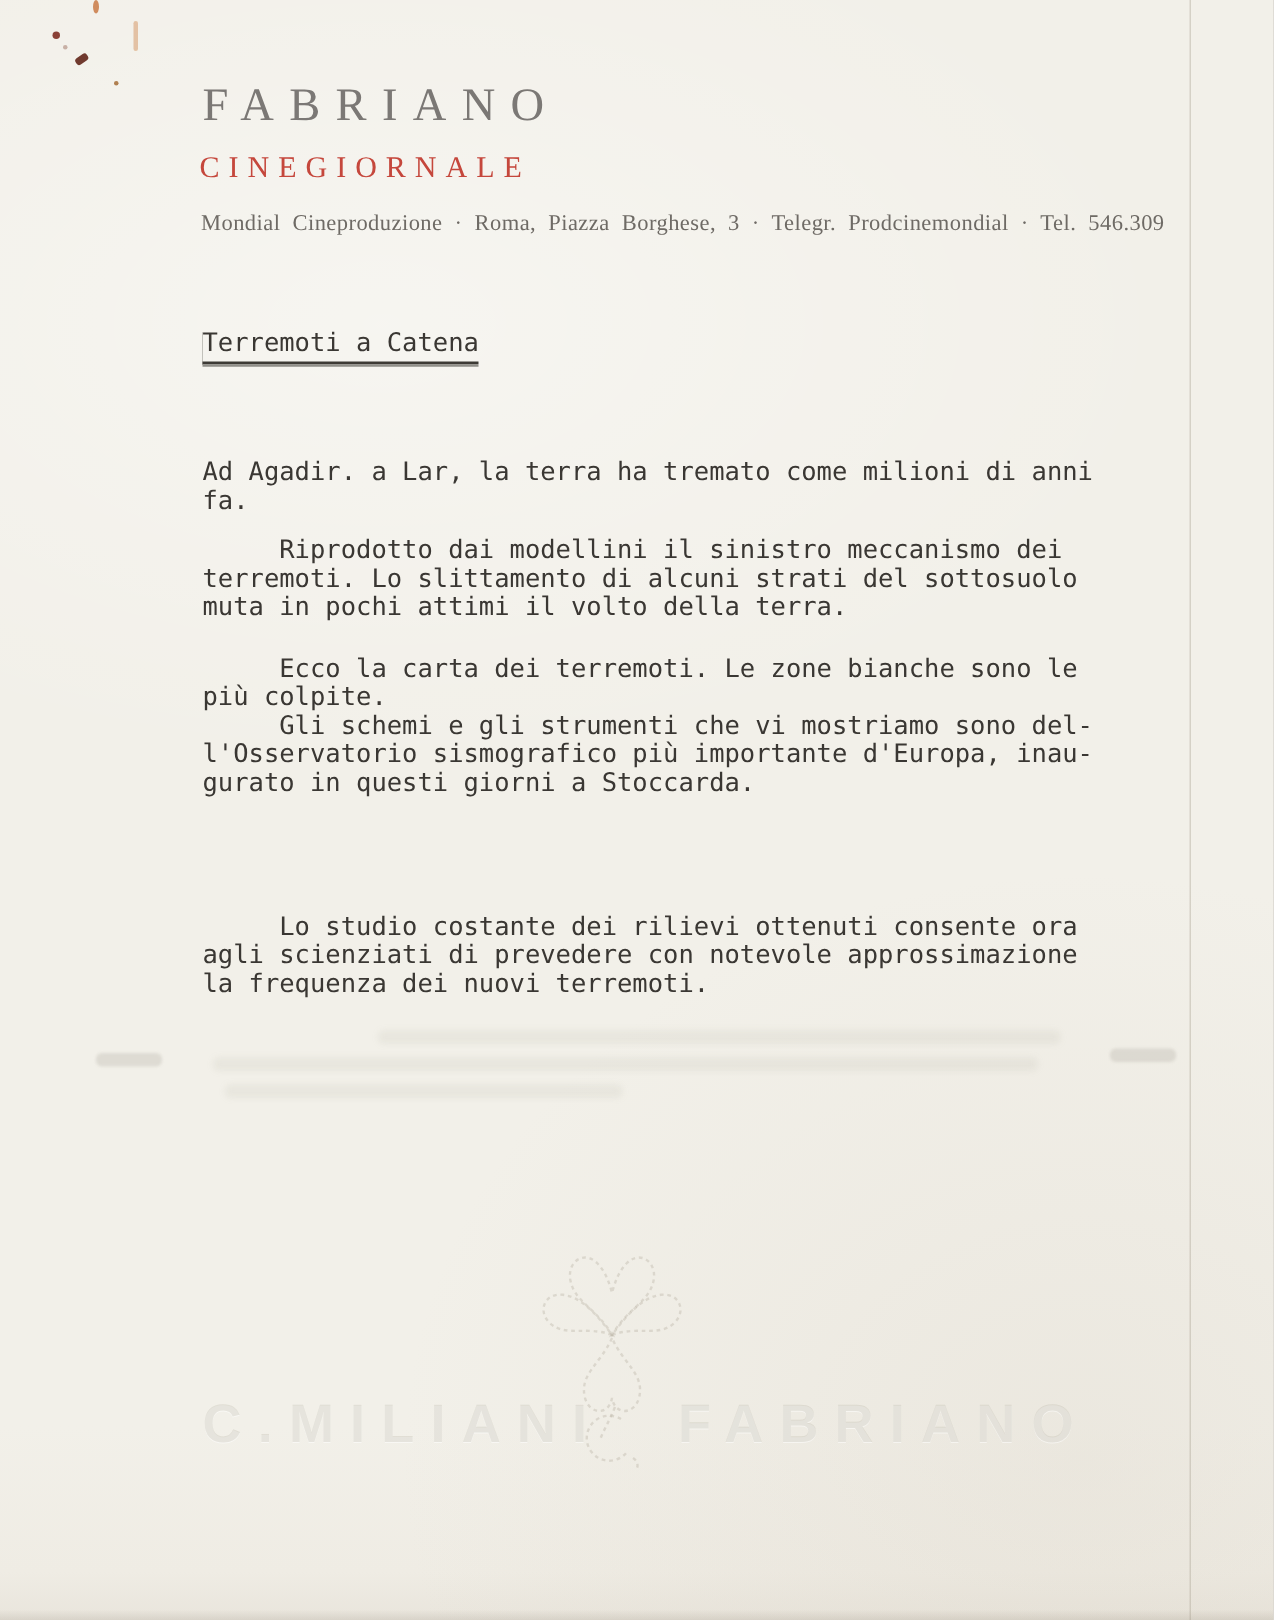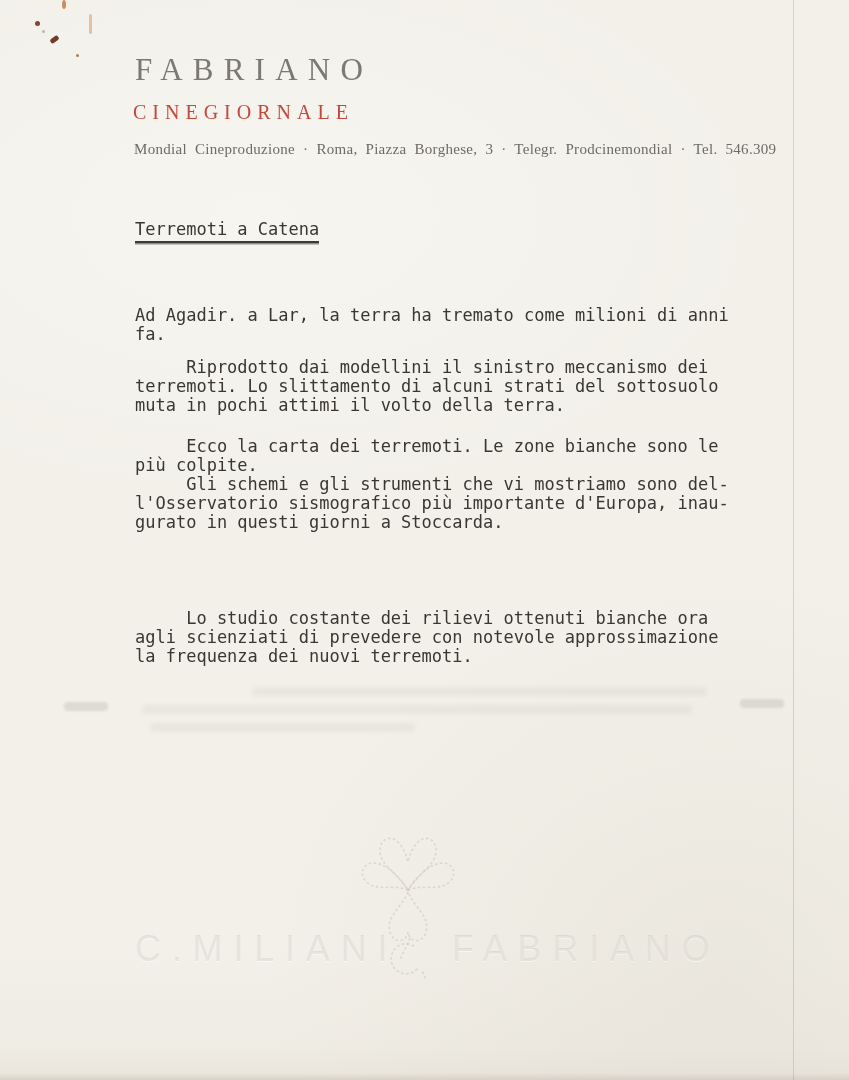--- a/index.html
+++ b/index.html
@@ -61,21 +61,21 @@
     position:absolute;
     left:54ch;top:36px;width:2ch;height:2px;
     background:#3a3733;
   }
 
   
   .watermark-text{
     position:absolute;top:928px;
     color:rgba(164,158,142,0.22);
     font-family:"Liberation Sans","DejaVu Sans",sans-serif;
-    font-size:36px;letter-spacing:0.30em;font-weight:normal;
+    font-size:36px;letter-spacing:0.30em;font-weight:bold;
     text-shadow:0 1px 0 rgba(255,255,255,0.5);
   }
   .wm-left{left:135px;}
   .wm-right{left:452px;}
   .watermark-emblem{position:absolute;left:348px;top:806px;opacity:0.75;}
 
   
   .speck{position:absolute;border-radius:50%;}
   .crease-v{
     position:absolute;left:793px;top:0;width:1px;height:1080px;
@@ -121,21 +121,21 @@
   <div class="para p3">
     <div class="tw">     Ecco la carta dei terremoti. Le zone bianche sono le
 più colpite.</div>
   </div>
   <div class="para p4">
     <div class="tw">     Gli schemi e gli strumenti che vi mostriamo sono del-
 l'Osservatorio sismografico più importante d'Europa, inau-
 gurato in questi giorni a Stoccarda.</div>
   </div>
   <div class="para p6">
-    <div class="tw">     Lo studio costante dei rilievi ottenuti bianche ora
+    <div class="tw">     Lo studio costante dei rilievi ottenuti consente ora
 agli scienziati di prevedere con notevole approssimazione
 la frequenza dei nuovi terremoti.</div>
   </div>
 
   <svg class="watermark-emblem" width="120" height="185" viewBox="0 0 120 185">
     <g fill="none" stroke="rgba(160,153,136,0.35)" stroke-width="1.6" stroke-dasharray="2.5,2.5">
       <path d="M60,84 C50,66 34,62 32,46 C31,34 42,28 50,36 C55,41 58,48 60,56 C62,48 65,41 70,36 C78,28 89,34 88,46 C86,62 70,66 60,84 Z"></path>
       <path d="M60,84 C42,80 30,90 18,82 C8,75 12,62 24,62 C38,62 50,74 60,84 Z" transform="rotate(8 60 84)"></path>
       <path d="M60,84 C78,80 90,90 102,82 C112,75 108,62 96,62 C82,62 70,74 60,84 Z" transform="rotate(-8 60 84)"></path>
       <path d="M60,86 C52,104 38,110 42,126 C45,137 58,138 60,126 C62,138 75,137 78,126 C82,110 68,104 60,86 Z"></path>

